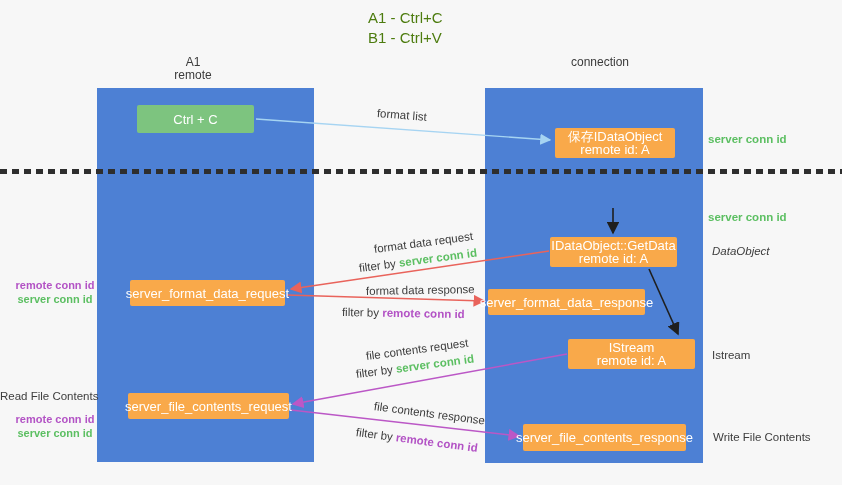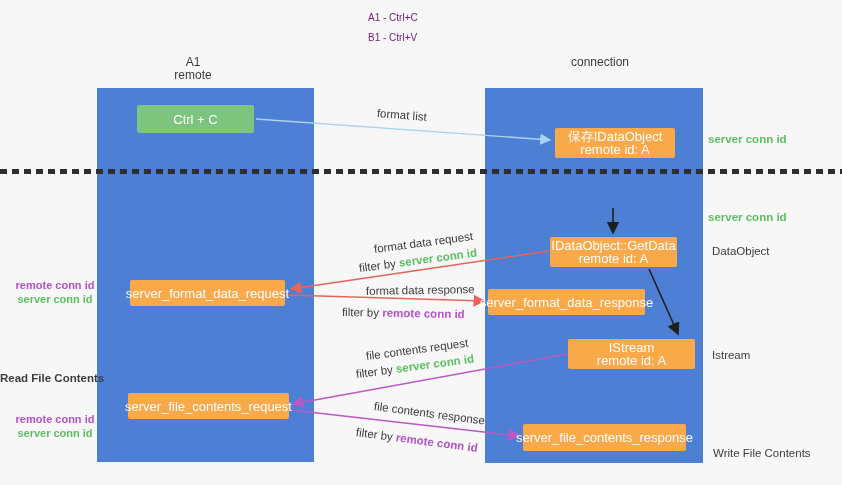--- a/index.html
+++ b/index.html
@@ -7,23 +7,23 @@
   .canvas {
     position: relative;
     width: 842px;
     height: 485px;
     background: #f7f7f7;
     overflow: hidden;
   }
   .title {
     position: absolute;
     left: 368px; top: 8px;
-    font-size: 10px;
+    font-size: 15px;
     line-height: 20px;
-    color: #701a75;
+    color: #4d7c0f;
   }
   .lane-header {
     position: absolute;
     top: 56px;
     width: 140px;
     text-align: center;
     font-size: 12px;
     line-height: 13px;
     color: #3b3b3b;
   }
@@ -181,27 +181,27 @@
     <span>filter by </span><span class="key-green">server conn id</span>
   </div>
 
   <div class="edge-label" style="left:374px; top:400px; transform:rotate(7.5deg);">file contents response</div>
   <div class="edge-label" style="left:356px; top:426px; transform:rotate(7.5deg);">
     <span>filter by </span><span class="key-purple">remote conn id</span>
   </div>
 
   <div class="side-label key-green" style="left:708px; top:133px;">server conn id</div>
   <div class="side-label key-green" style="left:708px; top:211px;">server conn id</div>
-  <div class="side-label" style="left:712px; top:245px;">DataObject</div>
+  <div class="side-label" style="left:712px; top:245px;font-style:italic;">DataObject</div>
   <div class="side-label" style="left:712px; top:349px;">Istream</div>
-  <div class="side-label" style="left:713px; top:431px;margin-top:16px;">Write File Contents</div>
+  <div class="side-label" style="left:713px; top:431px;">Write File Contents</div>
 
   <div class="left-block" style="top:278px;">
     <div class="key-purple">remote conn id</div>
     <div class="key-green">server conn id</div>
   </div>
-  <div class="side-label" style="left:0px; top:372px; width:100px; text-align:right;font-weight:bold;">Read File Contents</div>
+  <div class="side-label" style="left:0px; top:390px; width:100px; text-align:left;">Read File Contents</div>
   <div class="left-block" style="top:412px;">
     <div class="key-purple">remote conn id</div>
     <div class="key-green">server conn id</div>
   </div>
 
 </div>
 
 </body></html>

